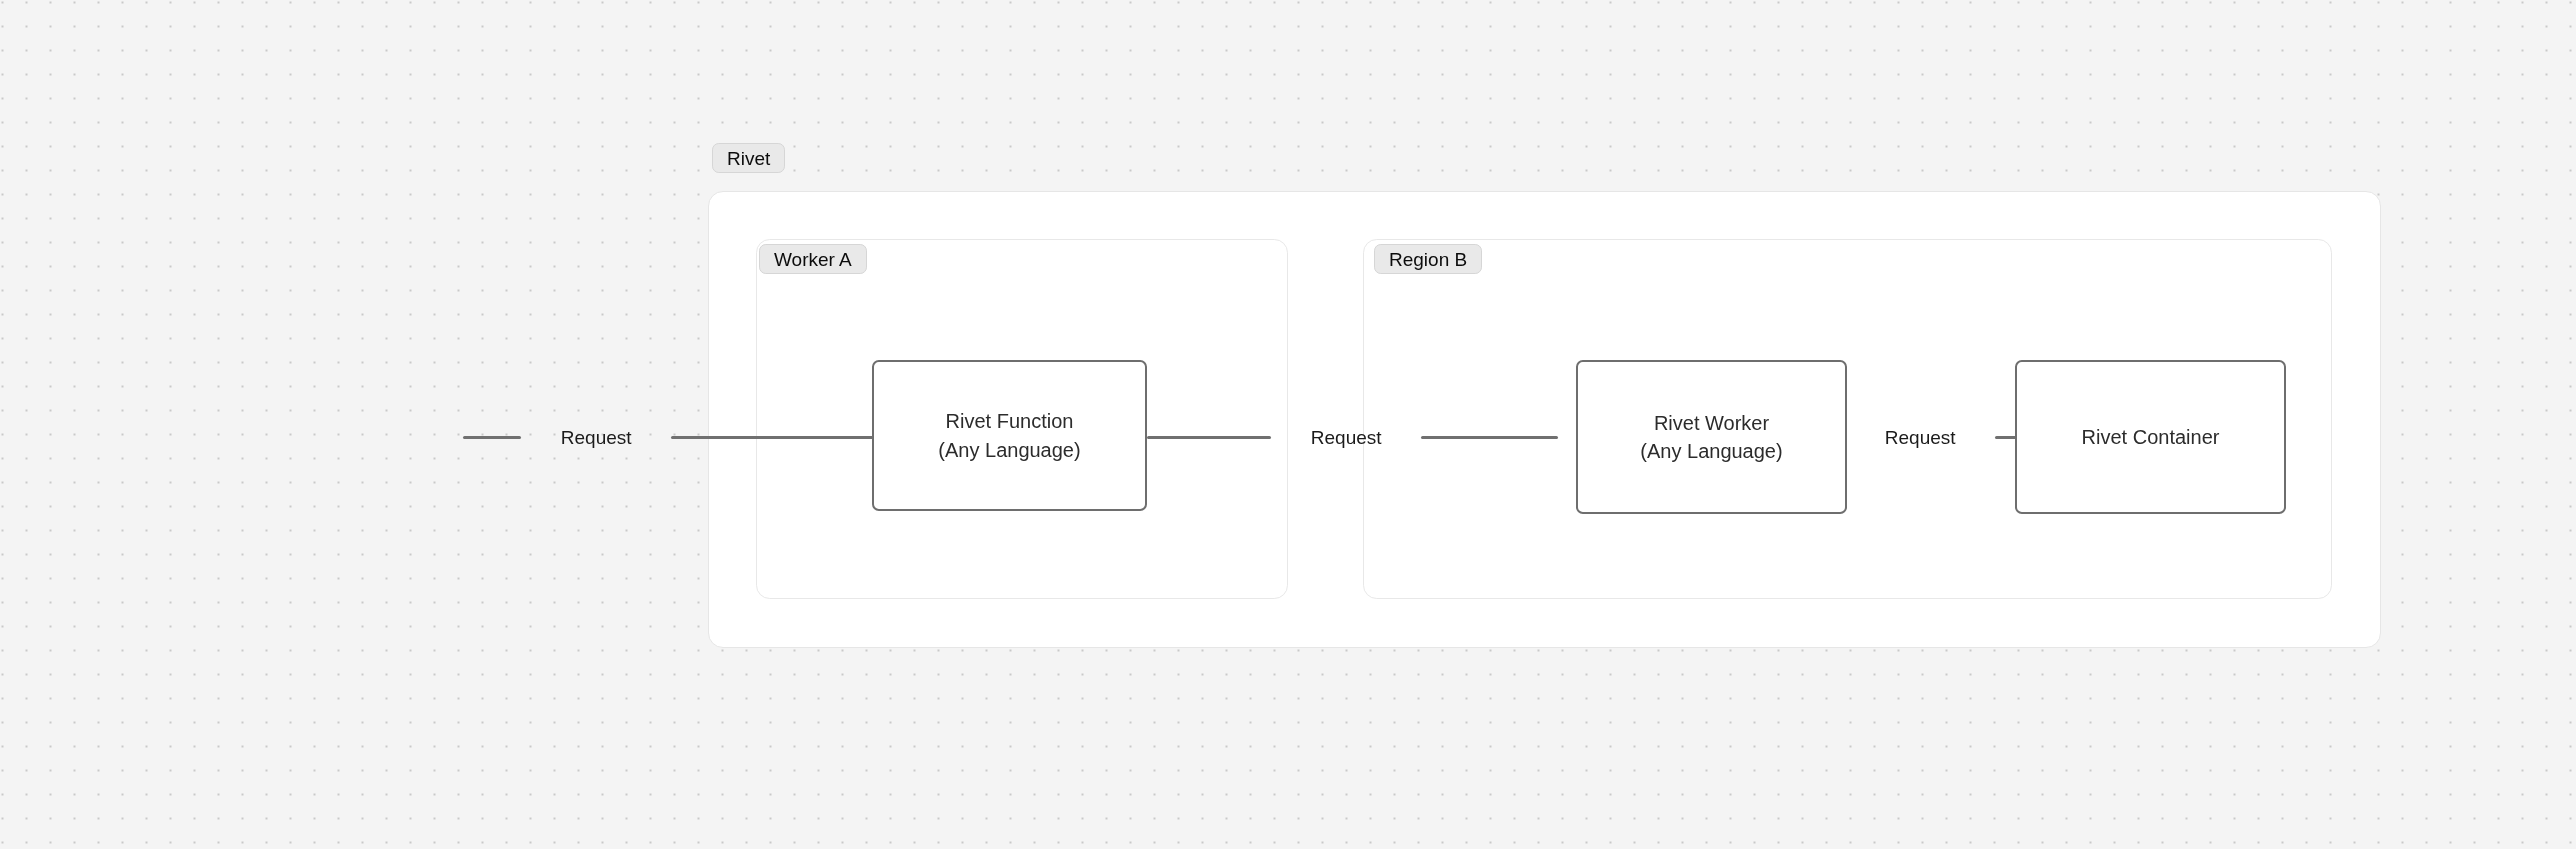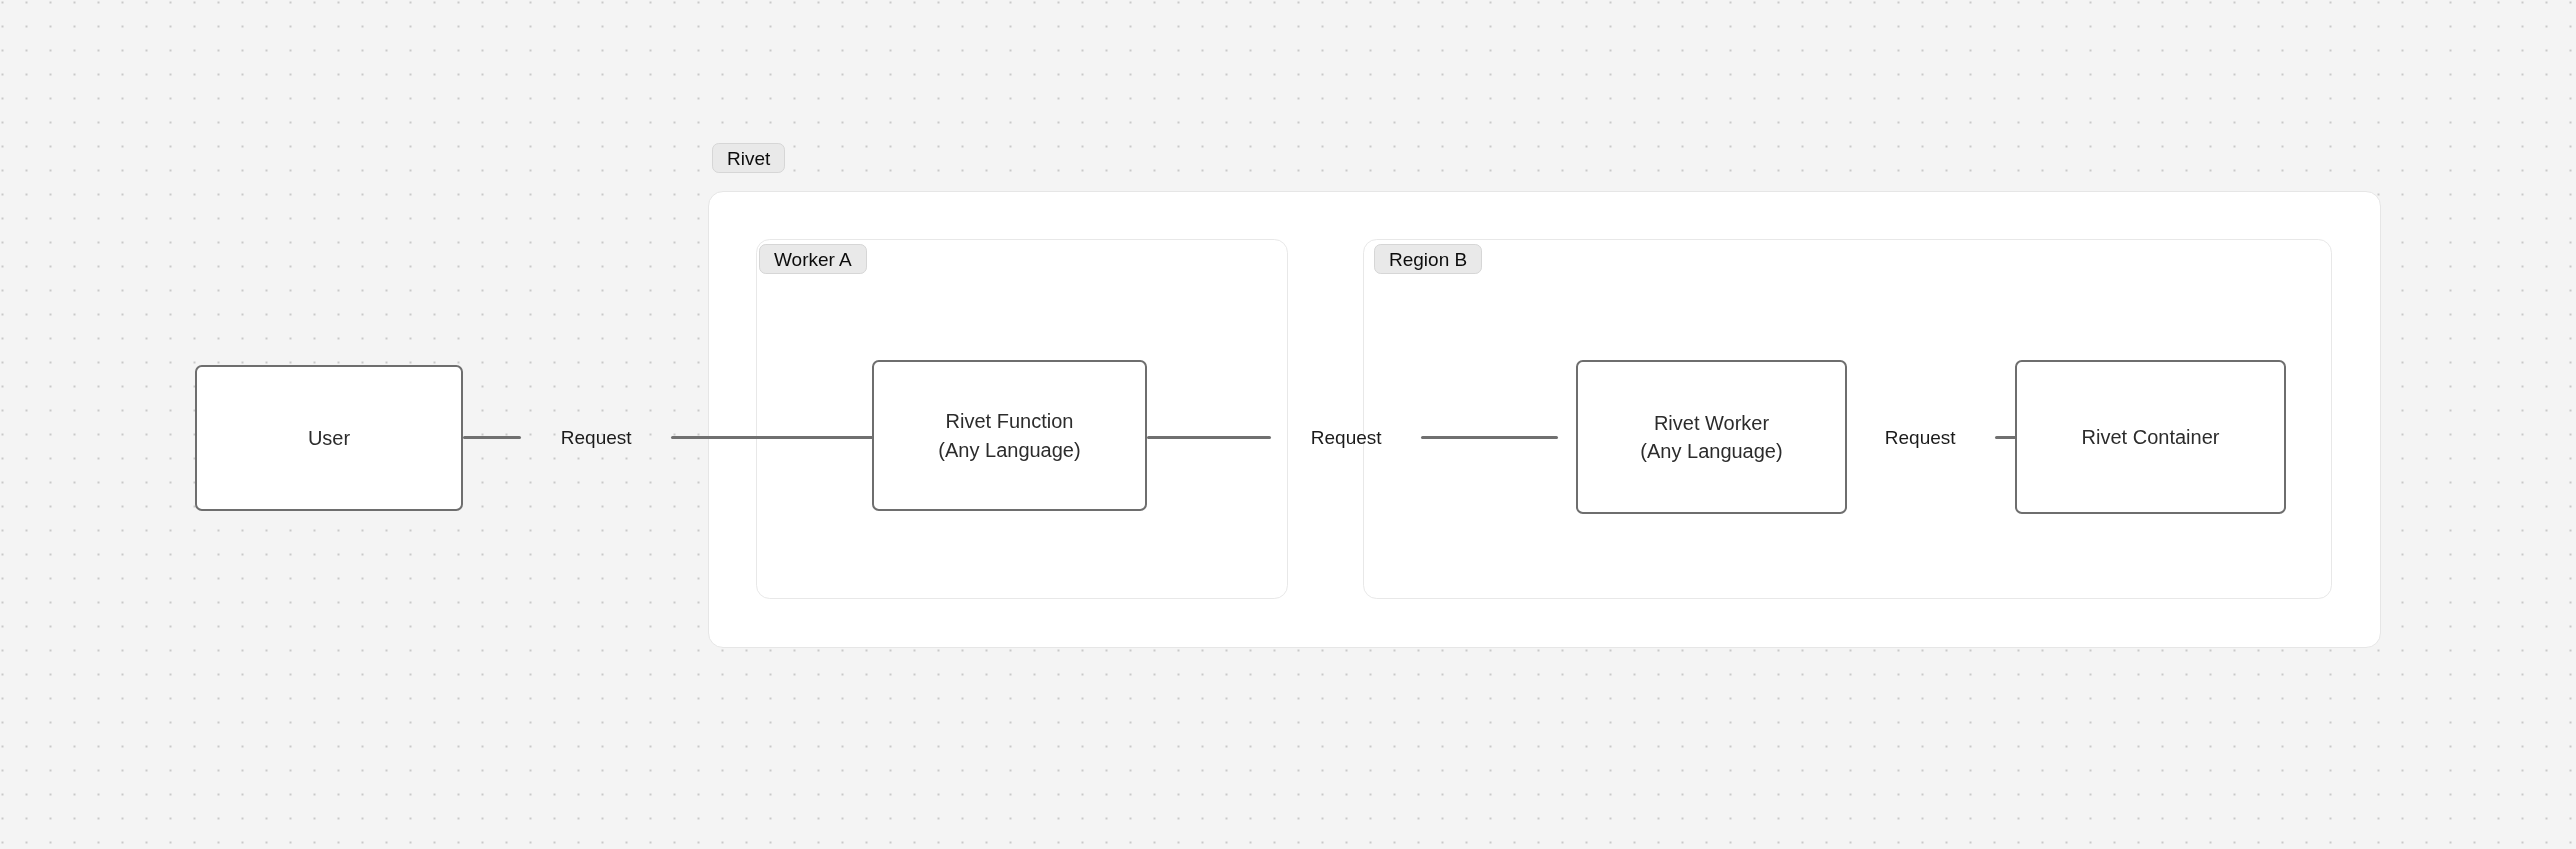--- a/index.html
+++ b/index.html
@@ -131,23 +131,20 @@
 
   <div class="outer-group"></div>
 
   <div class="region-group region-a"></div>
   <div class="region-group region-b"></div>
 
   <div class="badge badge-rivet">Rivet</div>
   <div class="badge badge-region-a">Worker A</div>
   <div class="badge badge-region-b">Region B</div>
 
-  <div class="node node-user">
-    <div>User</div>
-  </div>
 
   <div class="node node-function">
     <div>Rivet Function</div>
     <div>(Any Language)</div>
   </div>
 
   <div class="node node-worker">
     <div>Rivet Worker</div>
     <div>(Any Language)</div>
   </div>

